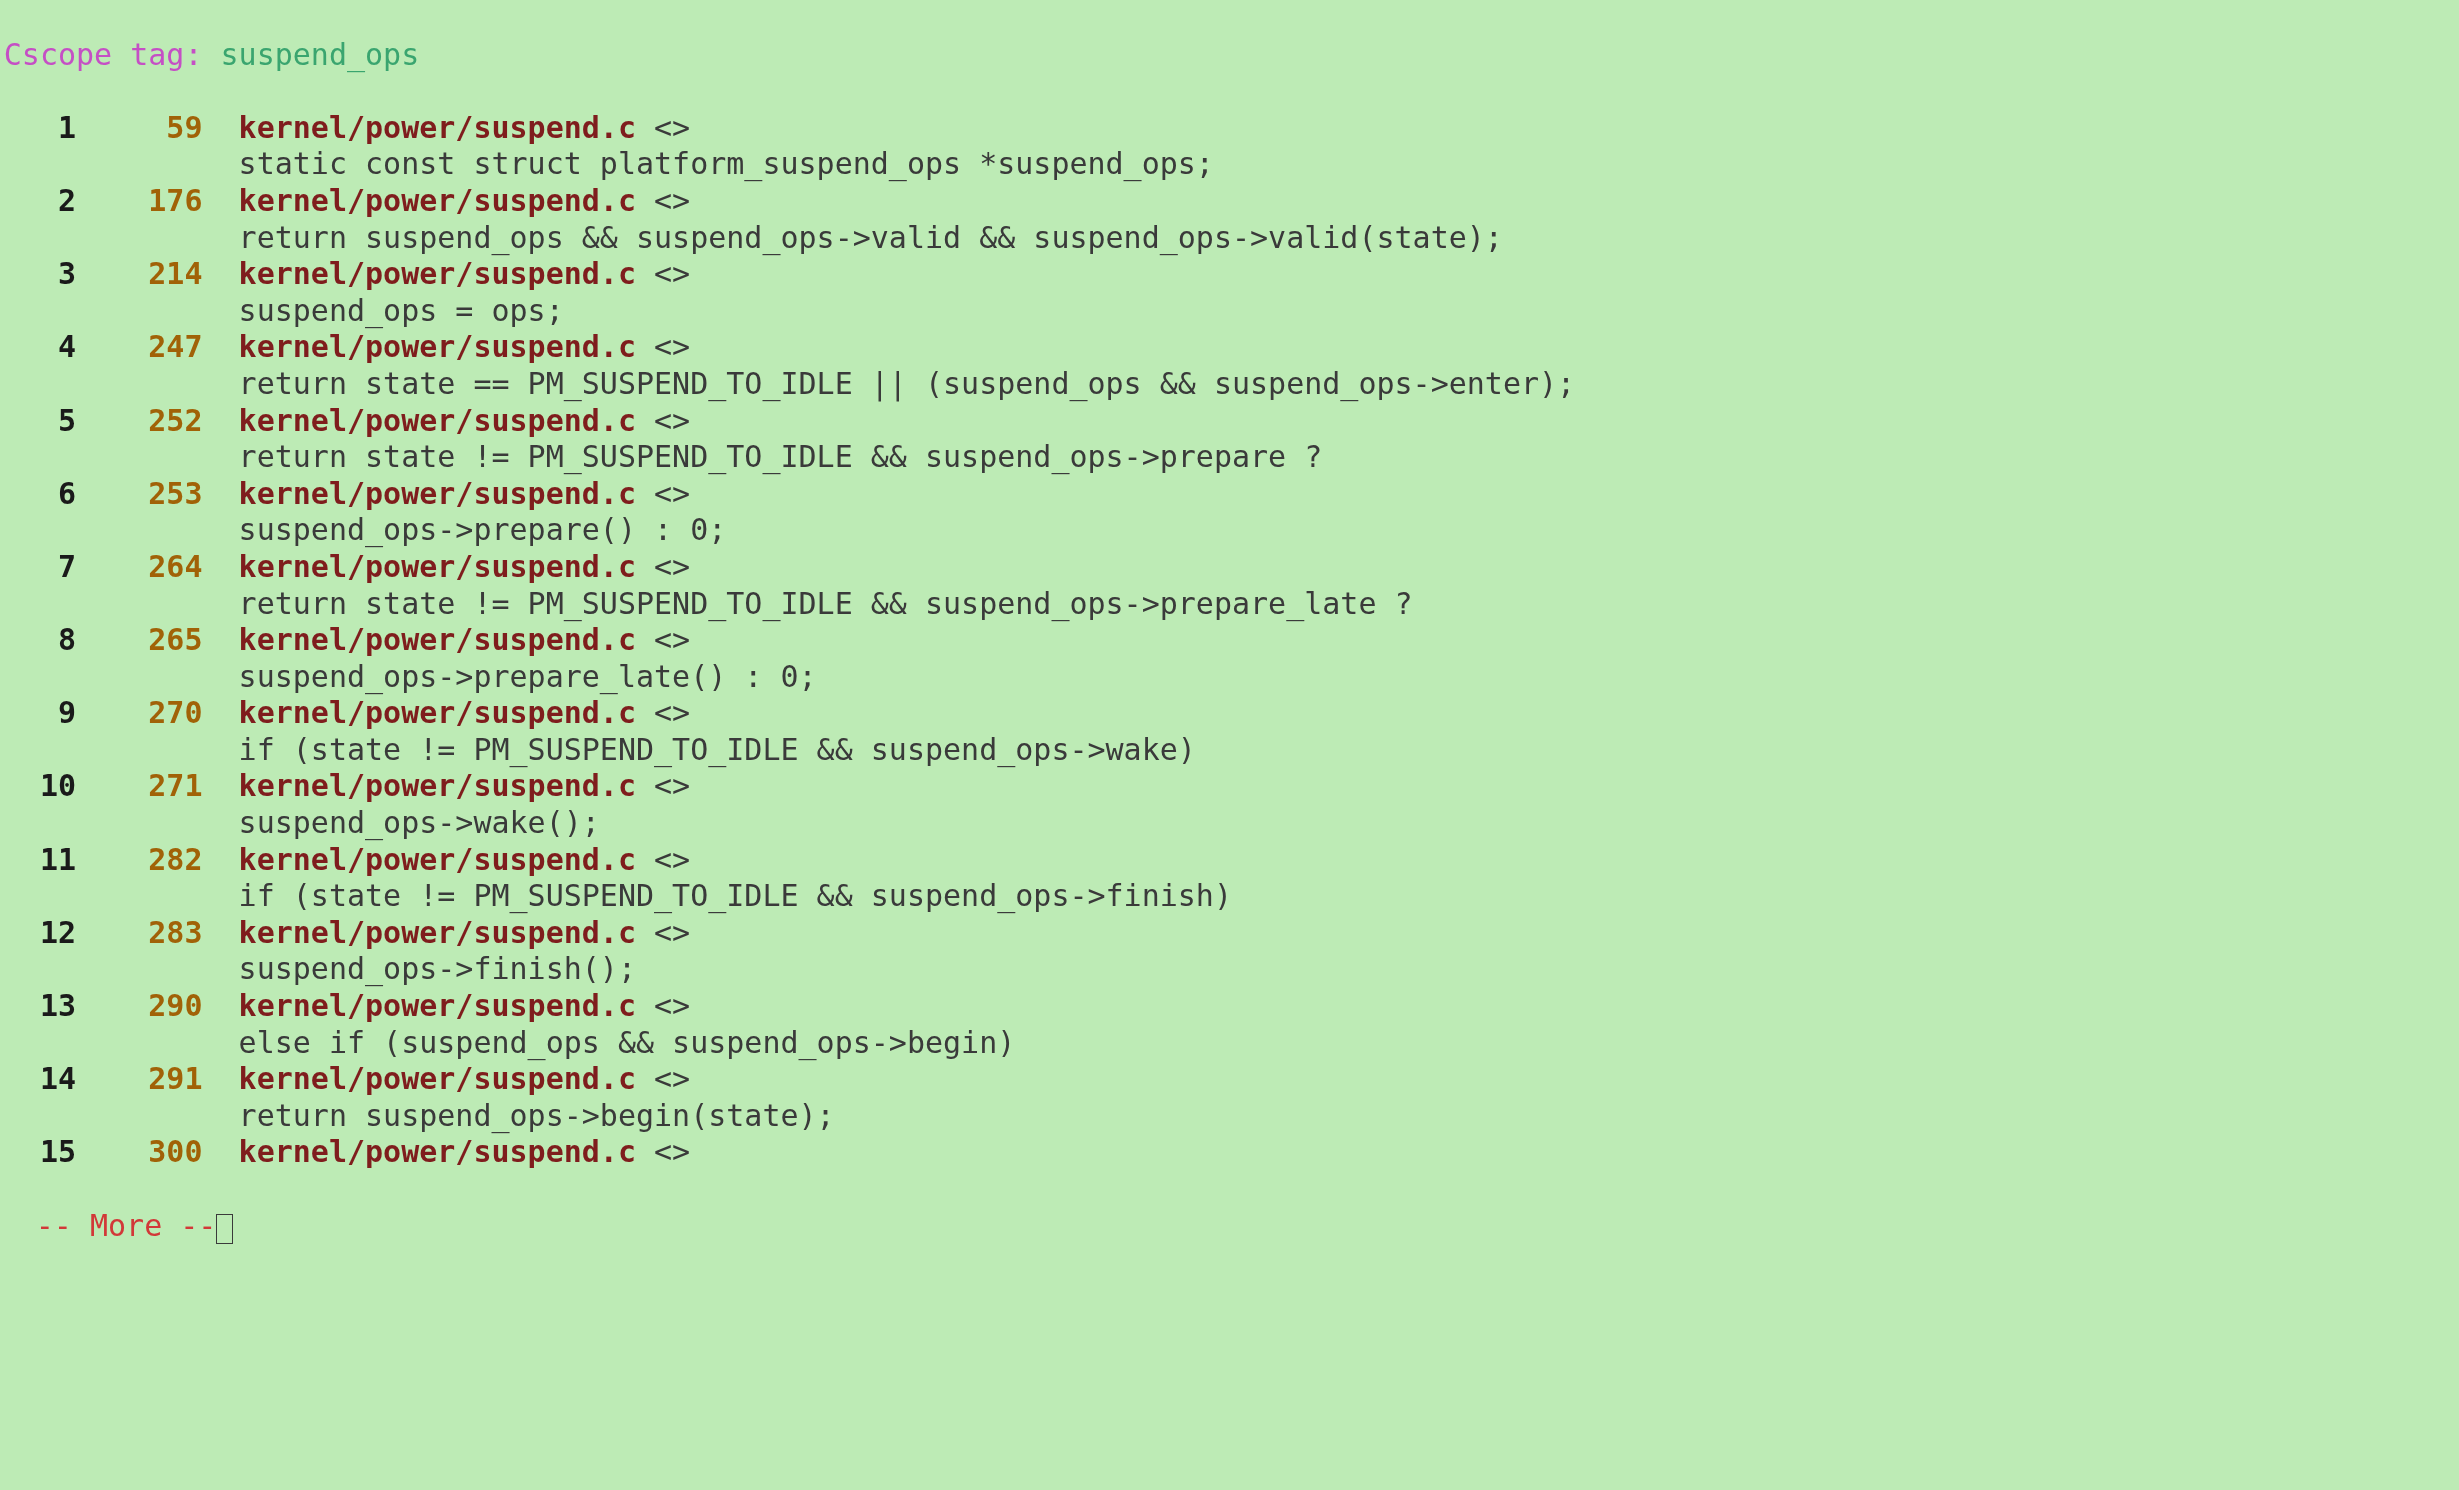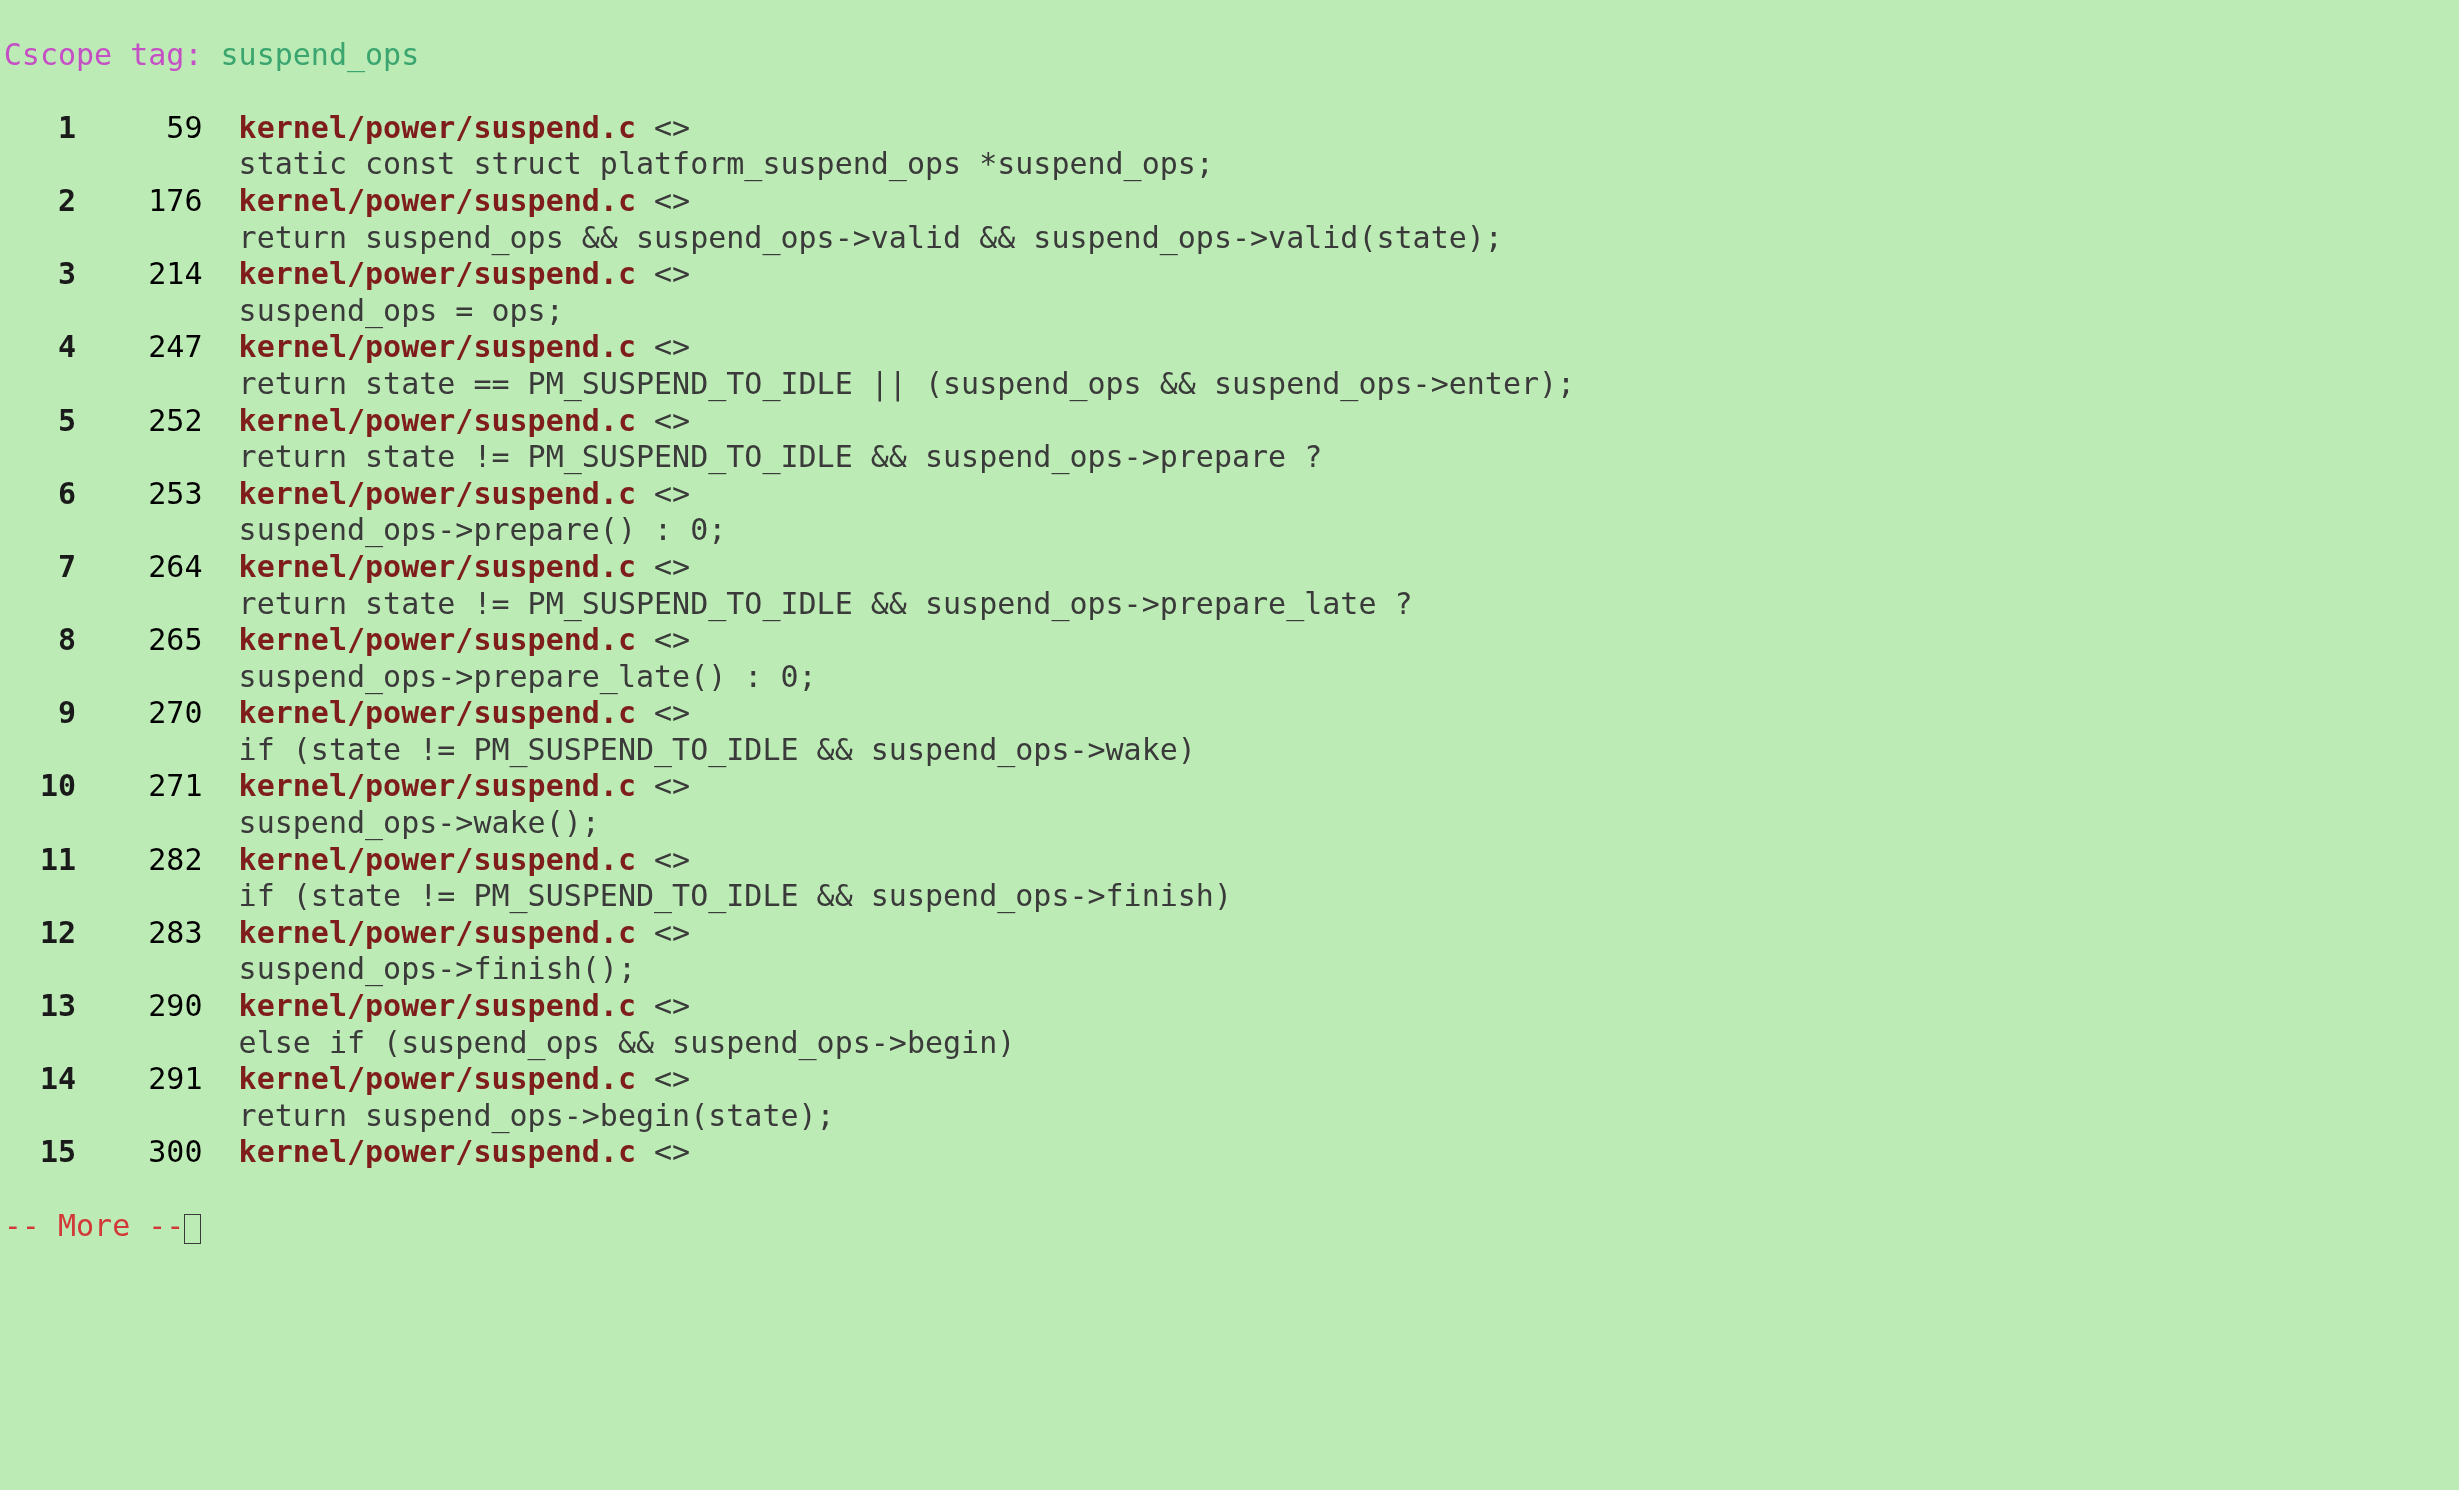--- a/index.html
+++ b/index.html
@@ -20,24 +20,24 @@
   }
   .title { color: #c54fc5; }
   .title-tag { color: #3aa56f; }
   .hdr {
     color: #d863c8;
   }
   .hdr .col-hash { }
   .hdr .col-line{ }
   .hdr .col-file { color: #3aa56f; }
   .bold { font-weight: 700; color: #7f1d1d; }
-  .num  { font-weight: 400; color: #000000; }
+  .num  { font-weight: 700; color: #a16207; }
   .idx  { font-weight: 700; color: #1a1a1a; }
   .ctx  { color: #3a3a3a; }
-  .more { color: #d23838; }
+  .more { color: #d23838; margin-left: 32px; }
   .cursor {
     display: inline-block;
     width: 0.55em;
     height: 1em;
     border: 1.4px solid #3a3a3a;
     box-sizing: border-box;
     vertical-align: text-bottom;
     margin-bottom: -0.04em;
   }
   .row { display: block; }

